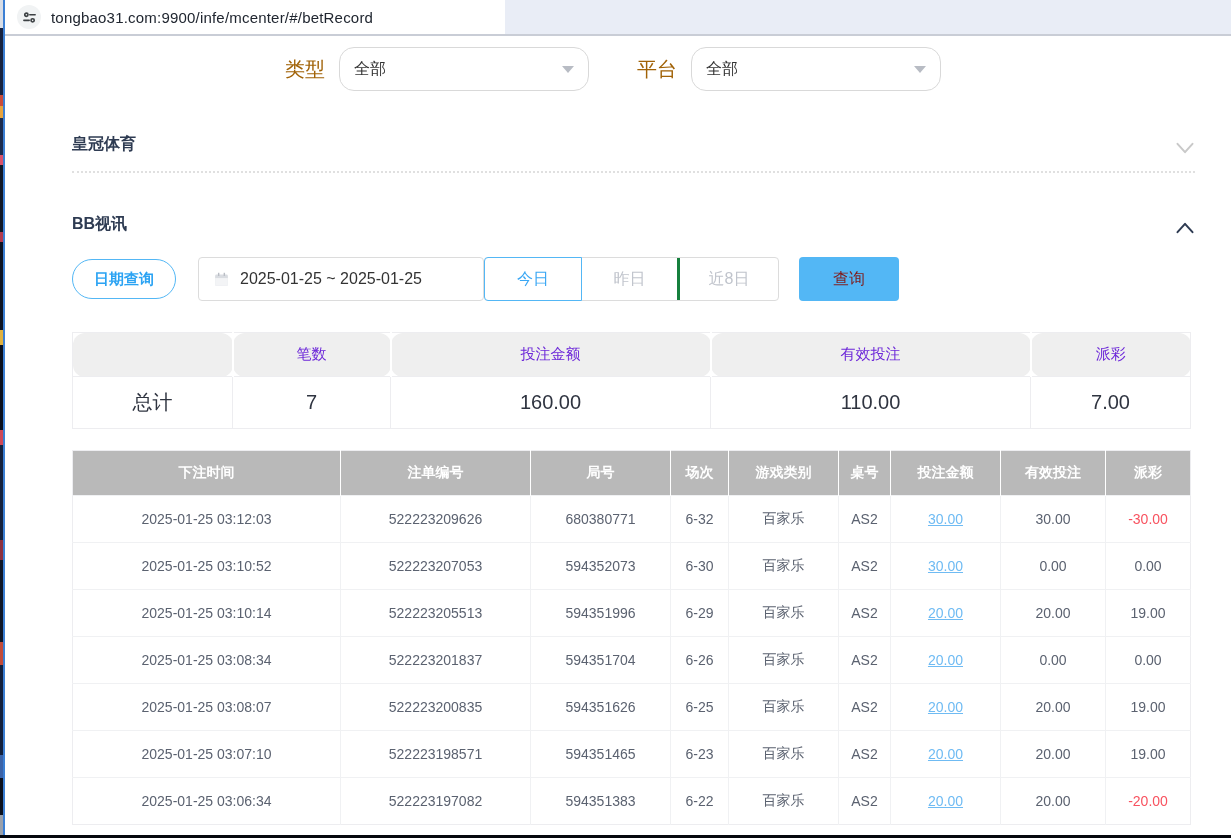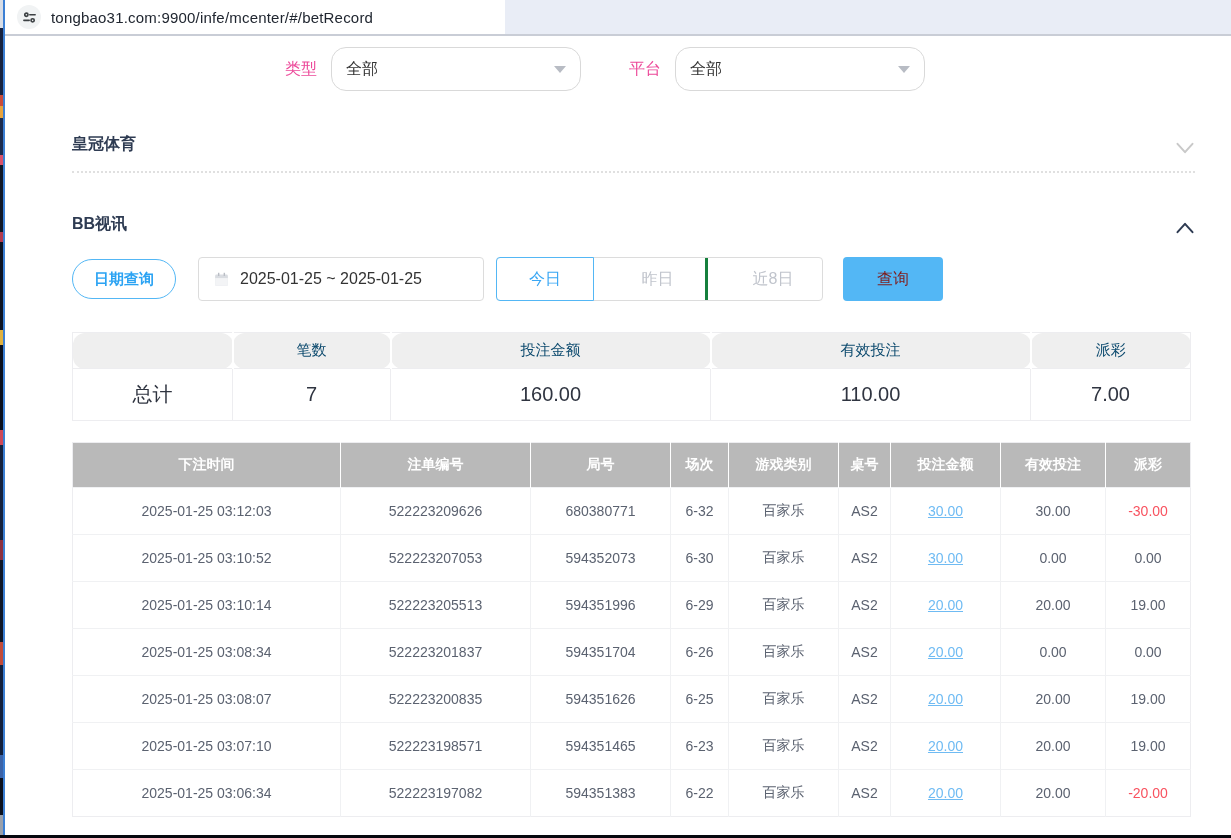--- a/index.html
+++ b/index.html
@@ -26,21 +26,21 @@
   .site-icon{ width:24px; height:24px; border-radius:50%; background:#f1f3f4;
               display:flex; align-items:center; justify-content:center; margin-right:10px; }
   .url-text{ font-size:15px; color:#202630; letter-spacing:0.2px; white-space:nowrap; }
 
   
   .content{ position:absolute; left:5px; top:38px; width:1226px; height:797px; background:#fff;
             padding:0 36px 0 67px; }
 
   
   .filter-row{ display:flex; align-items:center; margin-top:9px; margin-left:213px; height:44px; }
-  .filter-label{ font-size:16px; color:#ec4899; margin-right:14px; }
+  .filter-label{ font-size:20px; color:#a16207; margin-right:14px; }
   .select{ width:250px; height:44px; border:1px solid #d9d9d9; border-radius:15px; background:#fff;
            display:flex; align-items:center; justify-content:space-between; padding:0 14px;
            font-size:16px; color:#333; cursor:pointer; }
   .caret{ width:0; height:0; border-left:6px solid transparent; border-right:6px solid transparent;
           border-top:7px solid #b8bcc4; }
   .gap-48{ width:48px; }
 
   
   .section-row{ display:flex; align-items:flex-end; justify-content:space-between; height:40px; }
   .mt-crown{ margin-top:24px; }
@@ -50,34 +50,34 @@
 
   
   .query-row{ display:flex; align-items:center; margin-top:20px; height:48px; }
   .pill{ height:40px; min-width:104px; padding:0 20px; border-radius:20px; background:#fff;
          display:flex; align-items:center; justify-content:center; font-size:15px; cursor:pointer; }
   .pill-active{ border:1px solid #53b7f5; color:#2ba3f3; font-weight:bold; }
   .pill-plain{ border:1px solid #dcdcdc; color:#9a9a9a; margin-left:18px; }
   .date-input{ margin-left:22px; width:286px; height:44px; border:1px solid #dcdcdc; border-radius:4px;
                display:flex; align-items:center; padding:0 14px; cursor:pointer; }
   .date-text{ font-size:16px; color:#333; margin-left:10px; white-space:nowrap; }
-  .seg{ display:flex; margin-left:12px; border:1px solid #dcdcdc; border-radius:4px; height:44px;gap:16px; }
+  .seg{ display:flex; border:1px solid #dcdcdc; border-radius:4px; height:44px; }
   .seg-btn{ width:98px; display:flex; align-items:center; justify-content:center;
             font-size:16px; color:#c0c4cc; cursor:pointer; border-right:3px solid #15803d; }
   .seg-btn:last-child{ border-right:none; }
   .seg-btn.active{ border:1px solid #53b7f5; margin:-1px 0 -1px -1px; border-radius:4px 0 0 4px;
                    color:#3aa7f4; background:#fff; }
   .search-btn{ margin-left:20px; width:100px; height:44px; background:#53b7f5; border:none;
                border-radius:4px; color:#7f1d1d; font-size:16px; cursor:pointer;
                display:flex; align-items:center; justify-content:center; }
 
   
   table{ border-collapse:collapse; table-layout:fixed; }
   .summary-table{ width:1118px; margin-top:29px; border:1px solid #ededf0; }
-  .summary-table th{ background:#efefef; height:36px; font-size:15px; font-weight:normal; color:#0c4a6e;
+  .summary-table th{ background:#efefef; height:44px; font-size:15px; font-weight:normal; color:#6d28d9;
                      border-right:2px solid #fff;border-radius:12px; }
   .summary-table th:last-child{ border-right:none; }
   .summary-table td{ height:52px; text-align:center; font-size:20px; color:#2f3440;
                      border-right:1px solid #ededf0; border-top:1px solid #ededf0;margin-left:40px; }
   .summary-table td:last-child{ border-right:none; }
 
   
   .bet-table{ width:1118px; margin-top:21px; border:1px solid #ededf0; }
   .bet-table th{ background:#b9b9b9; height:45px; color:#fff; font-size:14px; font-weight:bold;
                  border-right:1px solid #fff; }

